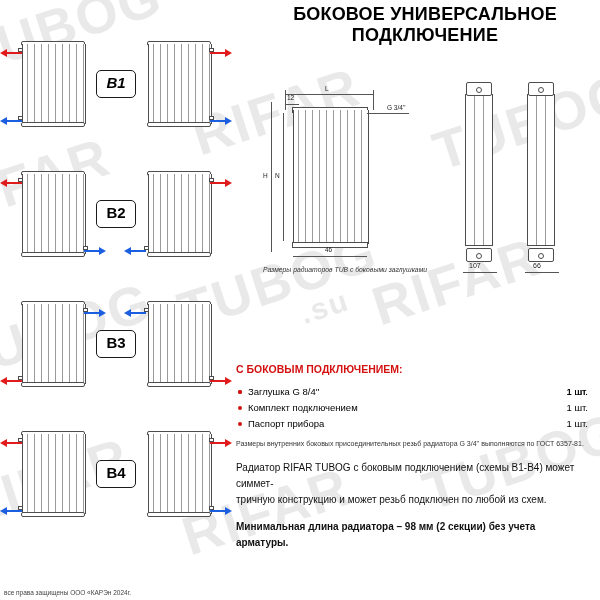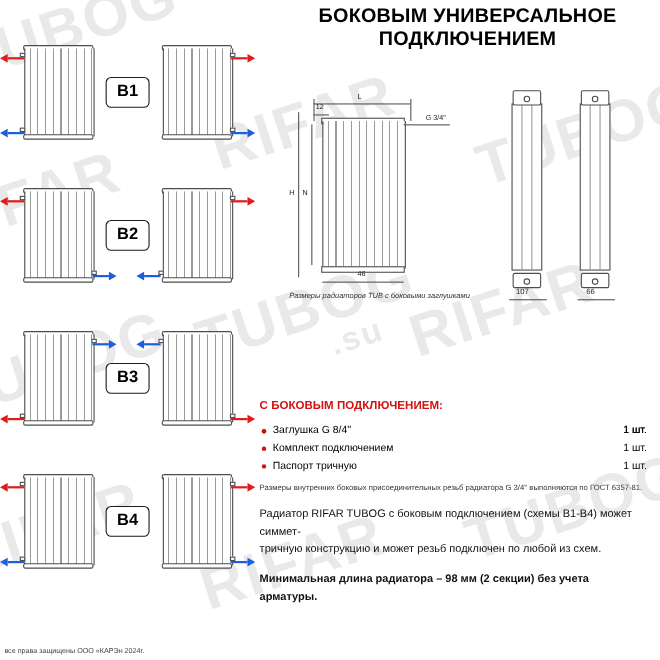--- a/index.html
+++ b/index.html
@@ -357,28 +357,28 @@
     <div class="wm-text" style="left:175px; top:250px; font-size:54px; transform:rotate(-18deg);">TUBOG</div>
     <div class="wm-text" style="left:300px; top:290px; font-size:30px; transform:rotate(-18deg);">.su</div>
     <div class="wm-text" style="left:370px; top:250px; font-size:54px; transform:rotate(-18deg);">RIFAR</div>
     <div class="wm-text" style="left:180px; top:480px; font-size:54px; transform:rotate(-18deg);">RIFAR</div>
     <div class="wm-text" style="left:430px; top:90px; font-size:54px; transform:rotate(-18deg);">TUBOG</div>
     <div class="wm-text" style="left:420px; top:430px; font-size:54px; transform:rotate(-18deg);">TUBOG</div>
   </div>
 
   <div class="header">
     <div class="header-title">
-      <div>БОКОВЫМ УНИВЕРСАЛЬНОЕ</div>
-      <div>ПОДКЛЮЧЕНИЕМ</div>
+      <div>БОКОВОЕ УНИВЕРСАЛЬНОЕ</div>
+      <div>ПОДКЛЮЧЕНИЕ</div>
     </div>
   </div>
 
   <div class="schemes">
 
-    <div class="scheme" style="top:0px;">
+    <div class="scheme" style="top:0px;font-style:italic;">
       <div class="rad rad-left">
         <div class="cap cap-top"></div>
         <div class="body"></div>
         <div class="cap cap-bot"></div>
         <div class="nub" style="left:-4px; top:10px;"></div>
         <div class="nub" style="left:-4px; top:78px;"></div>
       </div>
       <div class="arrow red left" style="left:0px; top:18px; width:22px;">
         <div class="shaft" style="left:7px; width:15px;"></div>
           <div class="head" style="left:0px;"></div>
@@ -579,21 +579,21 @@
         <span>Заглушка G 8/4''</span>
         <span class="qty">1 шт.</span>
       </li>
       <li class="kit-item">
         <span class="bullet"></span>
         <span>Комплект подключением</span>
         <span class="qty">1 шт.</span>
       </li>
       <li class="kit-item">
         <span class="bullet"></span>
-        <span>Паспорт тричную</span>
+        <span>Паспорт прибора</span>
         <span class="qty">1 шт.</span>
       </li>
     </ul>
     <div class="footnote">Размеры внутренних боковых присоединительных резьб радиатора G 3/4'' выполняются по ГОСТ 6357-81.</div>
 
     <div class="para">
       <div>Радиатор RIFAR TUBOG с боковым подключением (схемы В1-В4) может симмет-</div>
       <div>тричную конструкцию и может резьб подключен по любой из схем.</div>
     </div>
 

